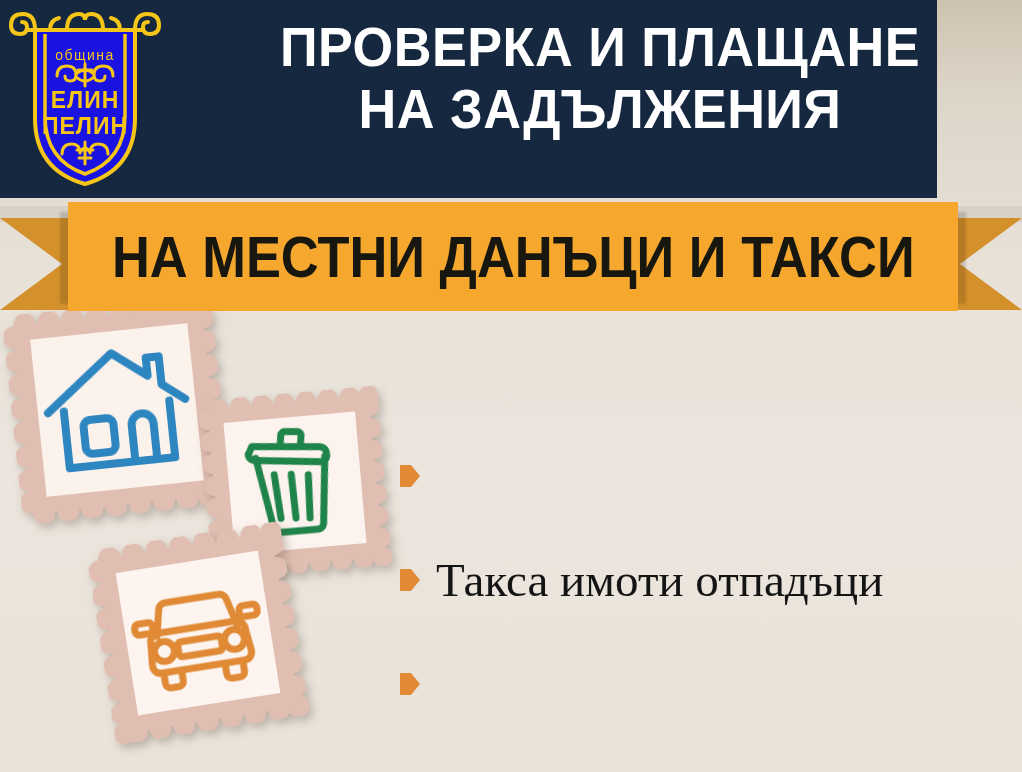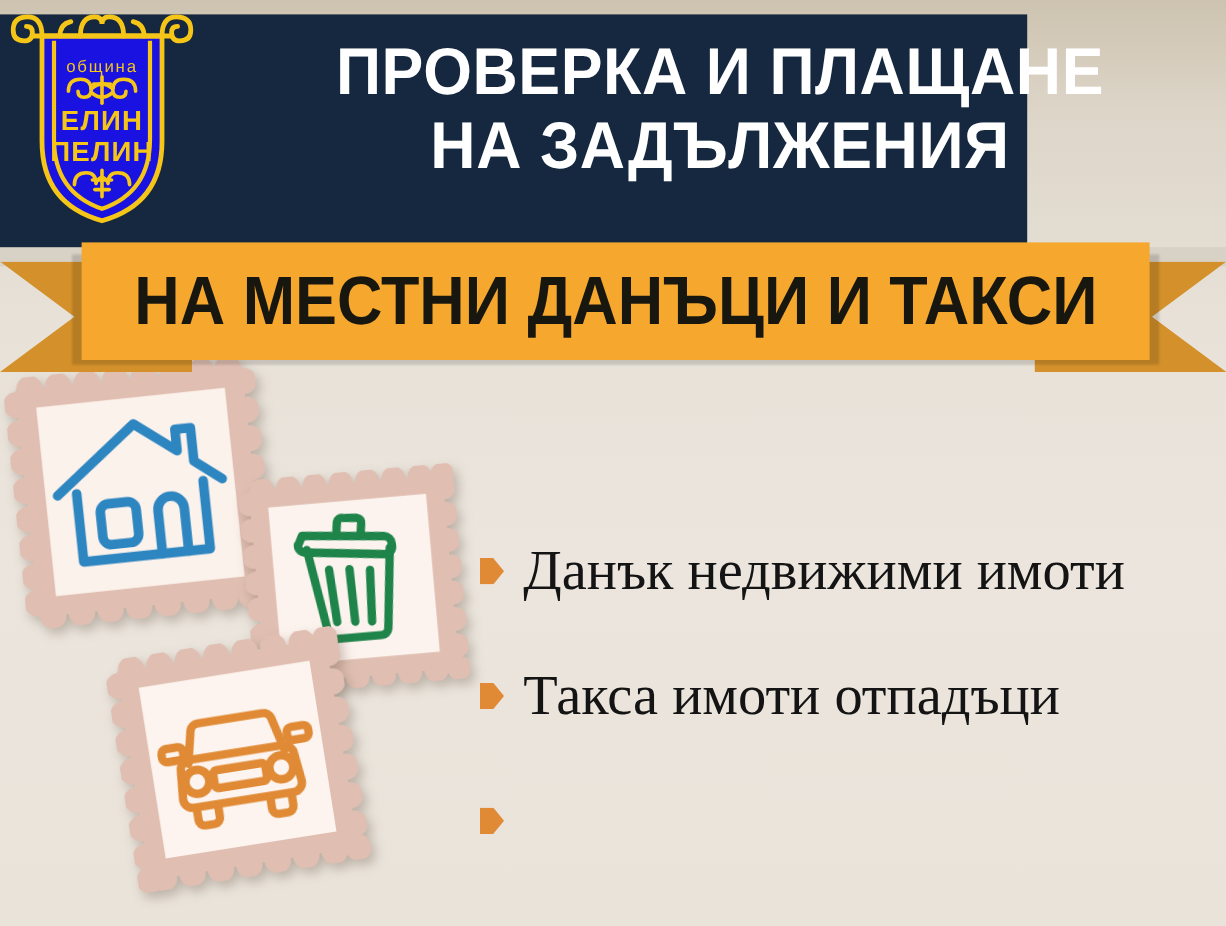--- a/index.html
+++ b/index.html
@@ -13,25 +13,24 @@
     height: 772px;
     overflow: hidden;
     font-family: "Liberation Sans", sans-serif;
     background: linear-gradient(to bottom, #cdc3b0 0%, #ddd5c8 12%, #e7e1d8 34%, #ebe5dd 60%, #e9e3da 100%);
   }
 
   
   .header {
     position: absolute;
     left: 0; top: 0;
-    width: 856px;
+    width: 937px;
     height: 198px;
     background: #15283f;
     z-index: 5;
-    margin-top: 12px;
   }
   .header-title {
     position: absolute;
     left: 190px;
     top: 16px;
     width: 820px;
     text-align: center;
     color: #ffffff;
     font-family: "Liberation Sans", sans-serif;
     font-weight: bold;
@@ -97,21 +96,21 @@
     position: absolute;
     right: 0; top: 8px;
     width: 80px; height: 16px;
     background: #d8d1c5;
   }
   .ribbon-main {
     position: absolute;
     left: 68px;
     top: 4px;
     width: 890px;
-    height: 98px;
+    height: 109px;
     background: #f5a72e;
     display: flex;
     align-items: center;
     justify-content: center;
   }
   .ribbon-text {
     color: #17160f;
     font-family: "Liberation Sans", sans-serif;
     font-weight: bold;
     font-size: 57px;
@@ -311,21 +310,20 @@
         <rect x="142" y="78" width="18" height="11" rx="4"></rect>
         <path d="M58 133 L58 143 a5 5 0 0 0 5 5 L71 148 a5 5 0 0 0 5 -5 L76 134"></path>
         <path d="M120 133 L120 143 a5 5 0 0 0 5 5 L133 148 a5 5 0 0 0 5 -5 L138 133"></path>
       </g>
     </svg>
   </div>
 
   <div class="bullets">
     <div class="bullet-row">
       <span class="bullet-marker"></span>
-      <span class="bullet-label">Данък недвижими имоти</span>
     </div>
     <div class="bullet-row">
       <span class="bullet-marker"></span>
       <span class="bullet-label">Такса имоти отпадъци</span>
     </div>
     <div class="bullet-row">
       <span class="bullet-marker"></span>
     </div>
   </div>
 

